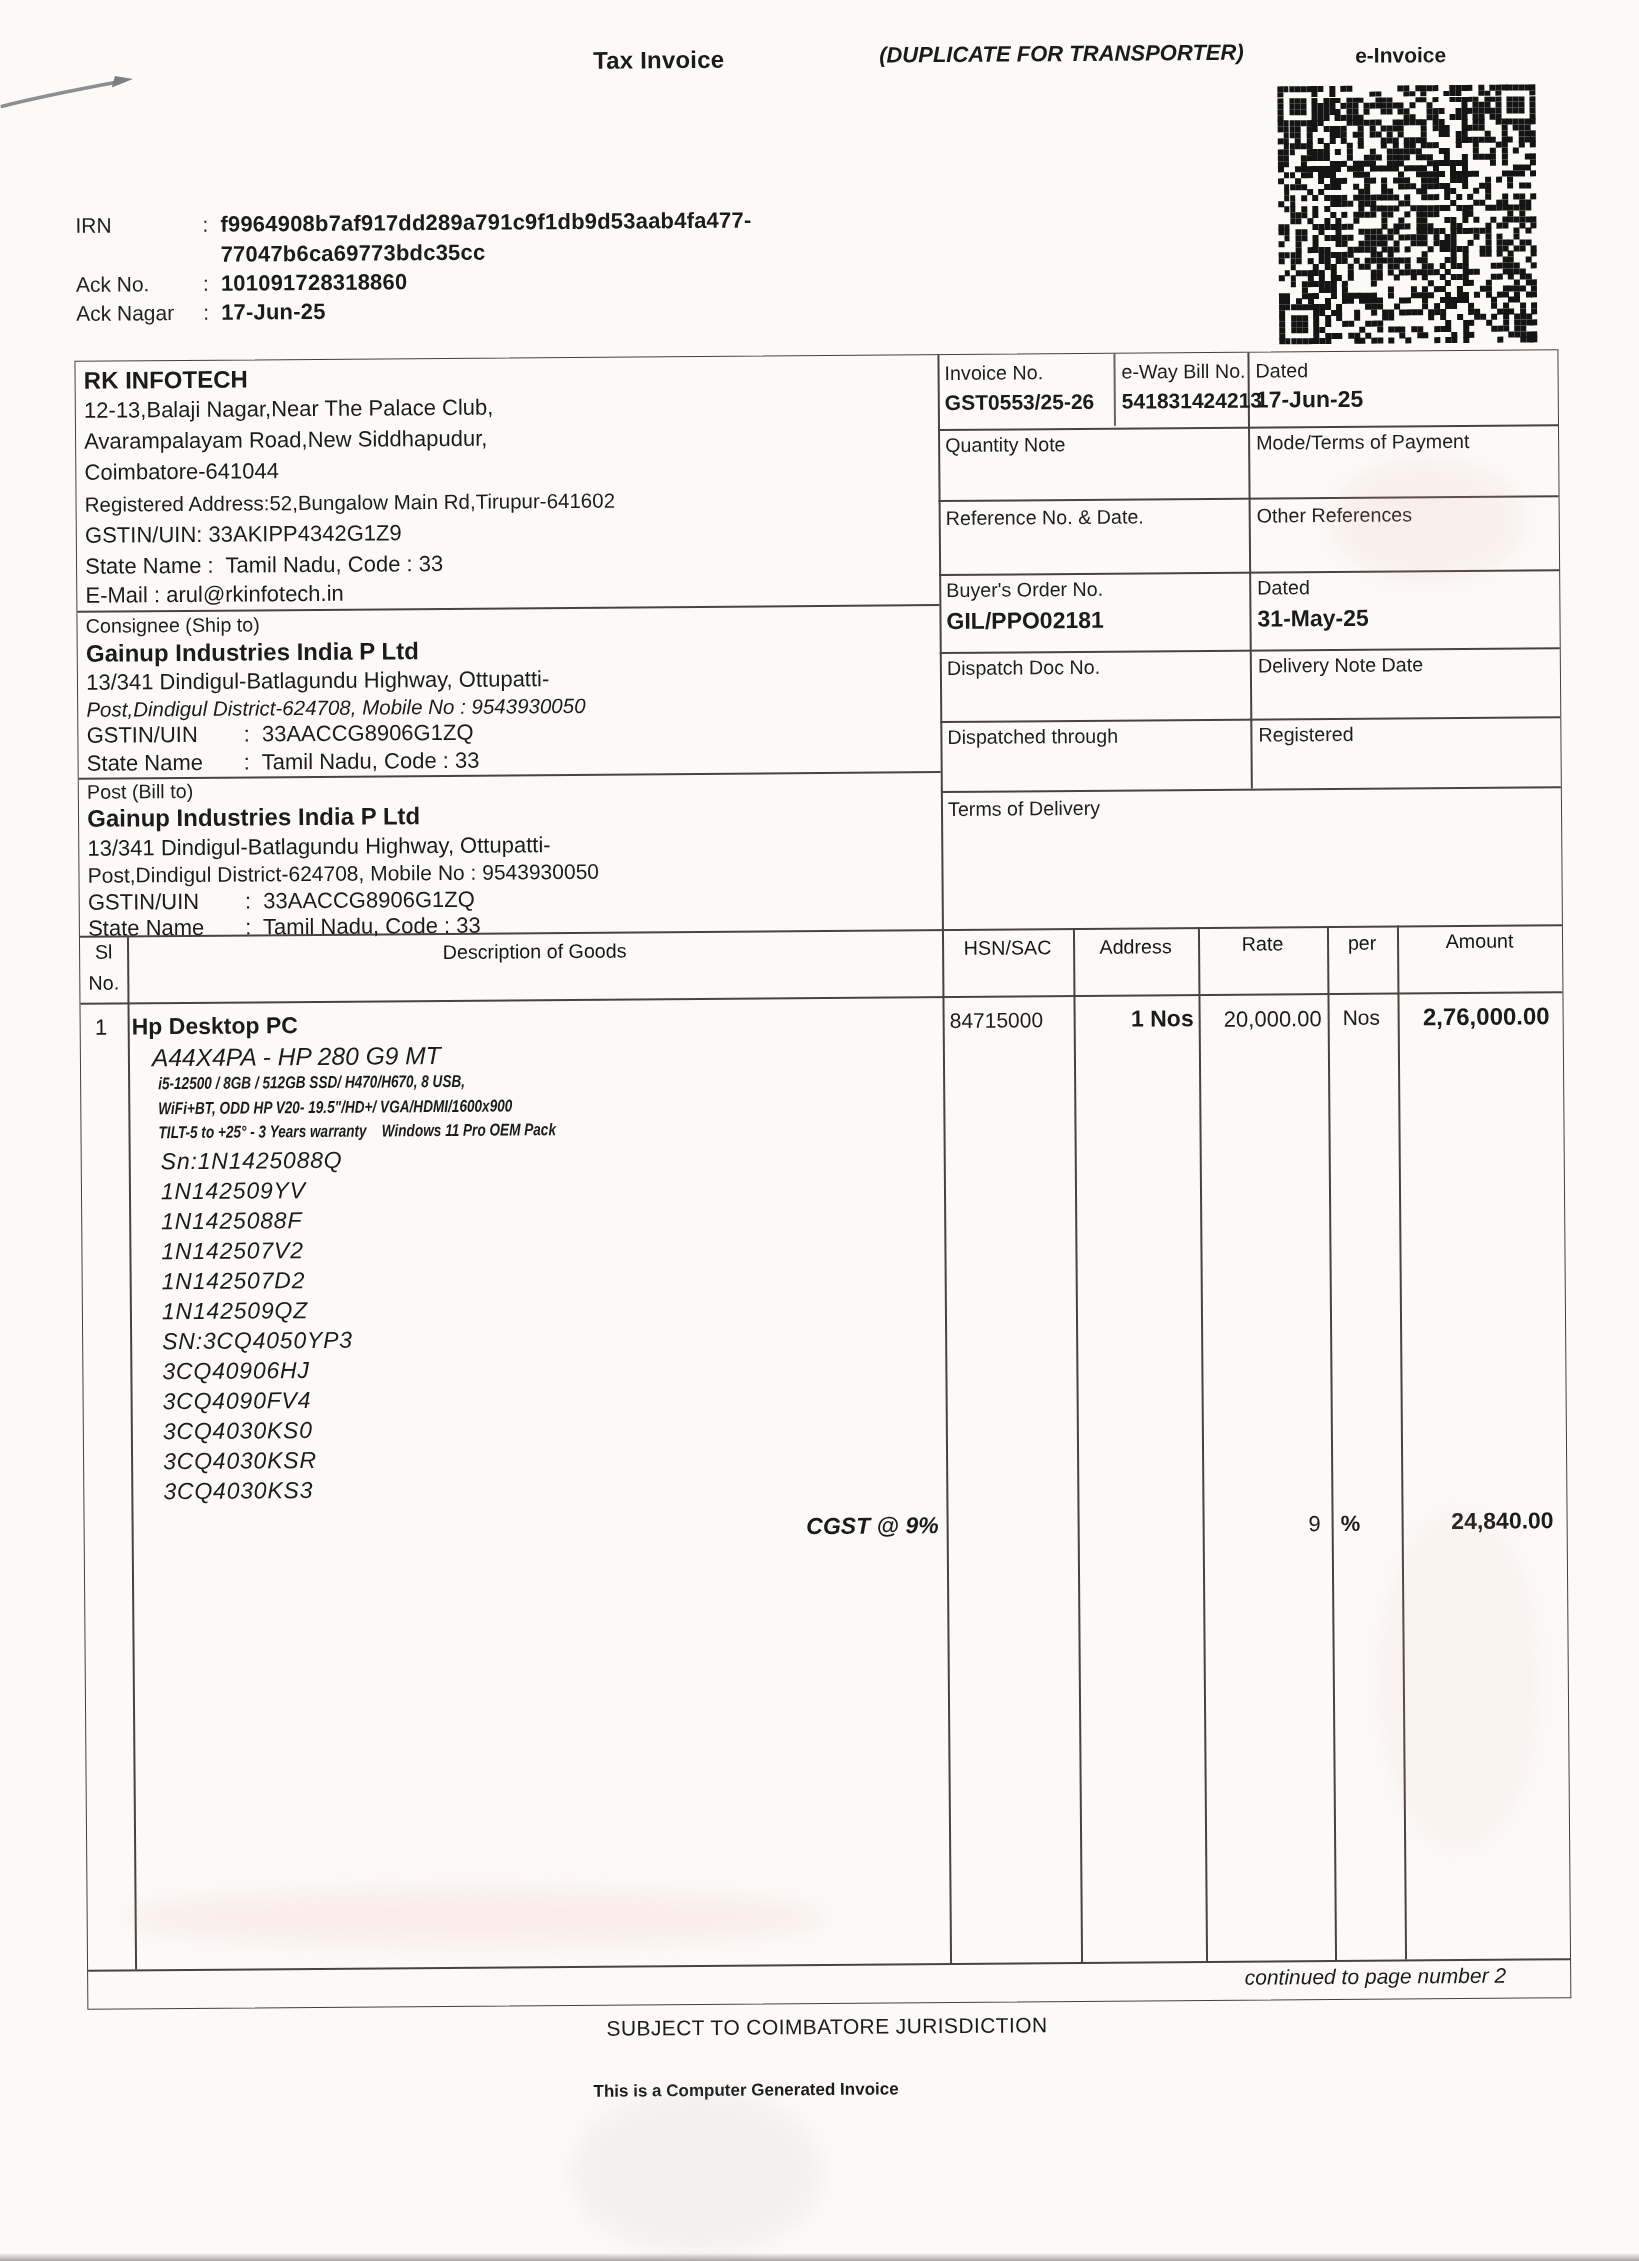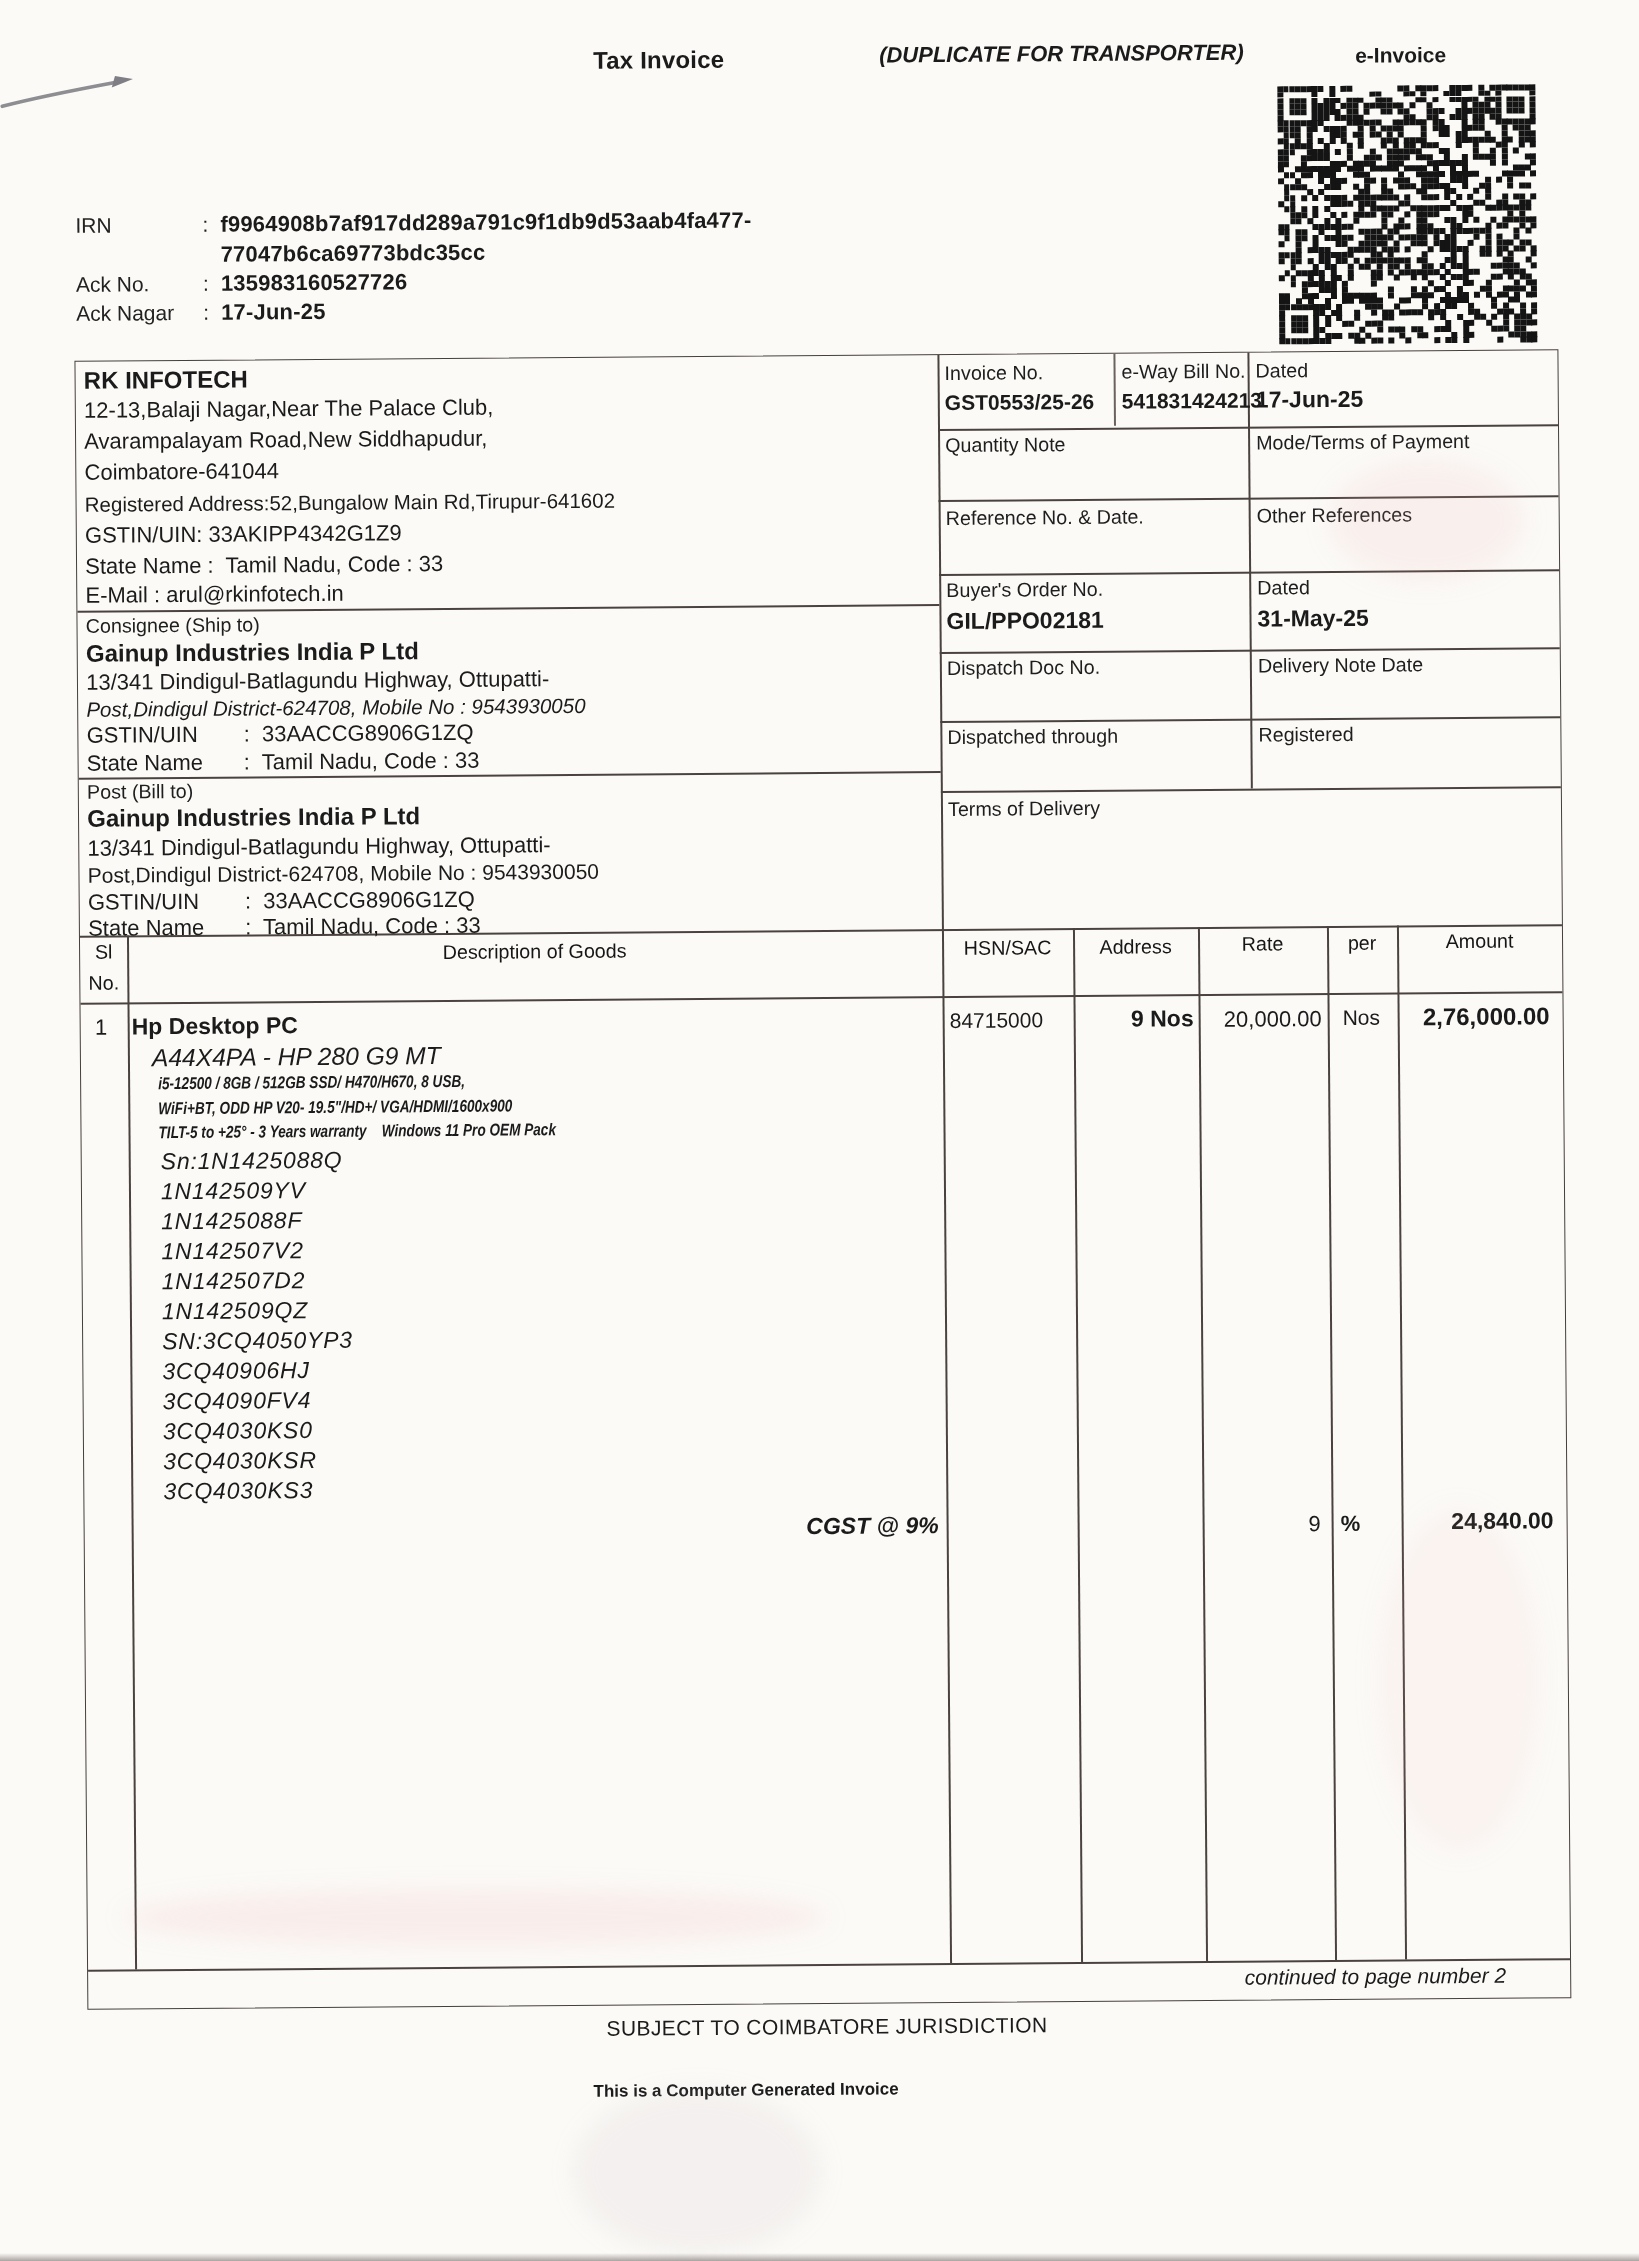--- a/index.html
+++ b/index.html
@@ -1139,21 +1139,21 @@
       <span class="k">IRN</span>
       <span class="c">:</span>
       <span class="v">
         <span>f9964908b7af917dd289a791c9f1db9d53aab4fa477-</span><br>
         <span>77047b6ca69773bdc35cc</span>
       </span>
     </div>
     <div class="irn-row" style="left:82px;top:264px">
       <span class="k">Ack No.</span>
       <span class="c">:</span>
-      <span class="v">135983160527726</span>
+      <span class="v">101091728318860</span>
     </div>
     <div class="irn-row" style="left:82px;top:293px">
       <span class="k">Ack Nagar</span>
       <span class="c">:</span>
       <span class="v">17-Jun-25</span>
     </div>
   </div>
 
   <div class="invoice-box">
 
@@ -1255,21 +1255,21 @@
       <div class="th" style="left:993px;top:582px;width:125px;text-align:center">Address</div>
       <div class="th" style="left:1118px;top:580px;width:129px;text-align:center">Rate</div>
       <div class="th" style="left:1247px;top:580px;width:70px;text-align:center">per</div>
       <div class="th" style="left:1317px;top:579px;width:165px;text-align:center">Amount</div>
     </div>
 
     <div>
       <div class="cell" style="left:0;top:653px;width:41px;text-align:center;font-size:22px">1</div>
       <div class="cell" style="left:51px;top:652px;font-size:23px;font-weight:bold">Hp Desktop PC</div>
       <div class="cell" style="left:869px;top:654px;font-size:21px">84715000</div>
-      <div class="cell" style="left:993px;top:652px;width:120px;text-align:right;font-size:23px;font-weight:bold">9 Nos</div>
+      <div class="cell" style="left:993px;top:652px;width:120px;text-align:right;font-size:23px;font-weight:bold">1 Nos</div>
       <div class="cell" style="left:1118px;top:654px;width:123px;text-align:right;font-size:22px">20,000.00</div>
       <div class="cell" style="left:1262px;top:654px;font-size:21px">Nos</div>
       <div class="cell" style="left:1317px;top:652px;width:152px;text-align:right;font-size:24px;font-weight:bold">2,76,000.00</div>
 
       <div class="cell" style="left:71px;top:683px;font-size:24.6px;font-style:italic">A44X4PA - HP 280 G9 MT</div>
 
       <div class="abs specs" style="left:77px;top:711px">
         <div>i5-12500 / 8GB / 512GB SSD/ H470/H670, 8 USB,</div>
         <div>WiFi+BT, ODD HP V20- 19.5"/HD+/ VGA/HDMI/1600x900</div>
         <div>TILT-5 to +25° - 3 Years warranty    Windows 11 Pro OEM Pack</div>

